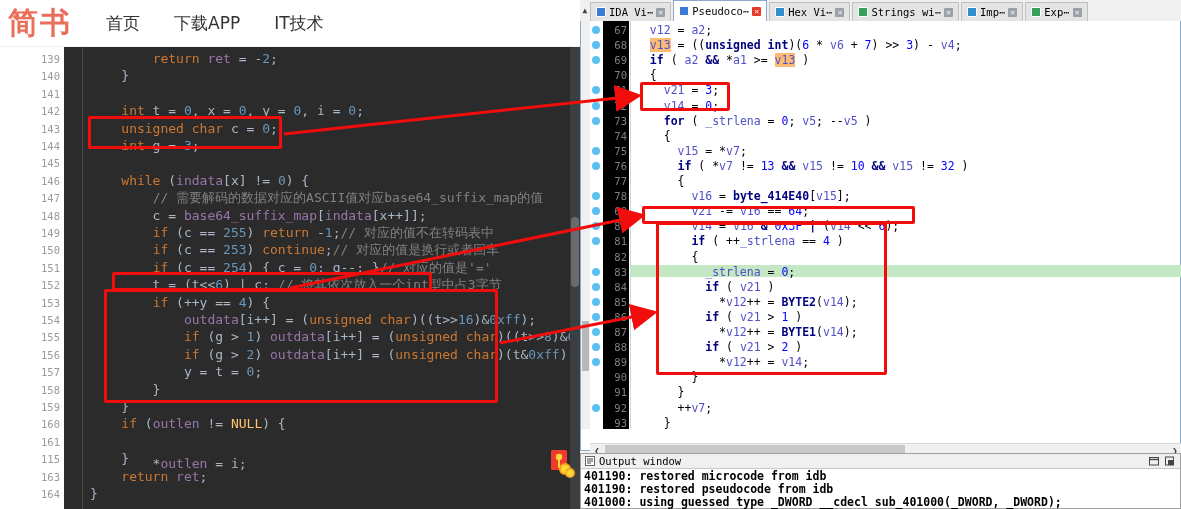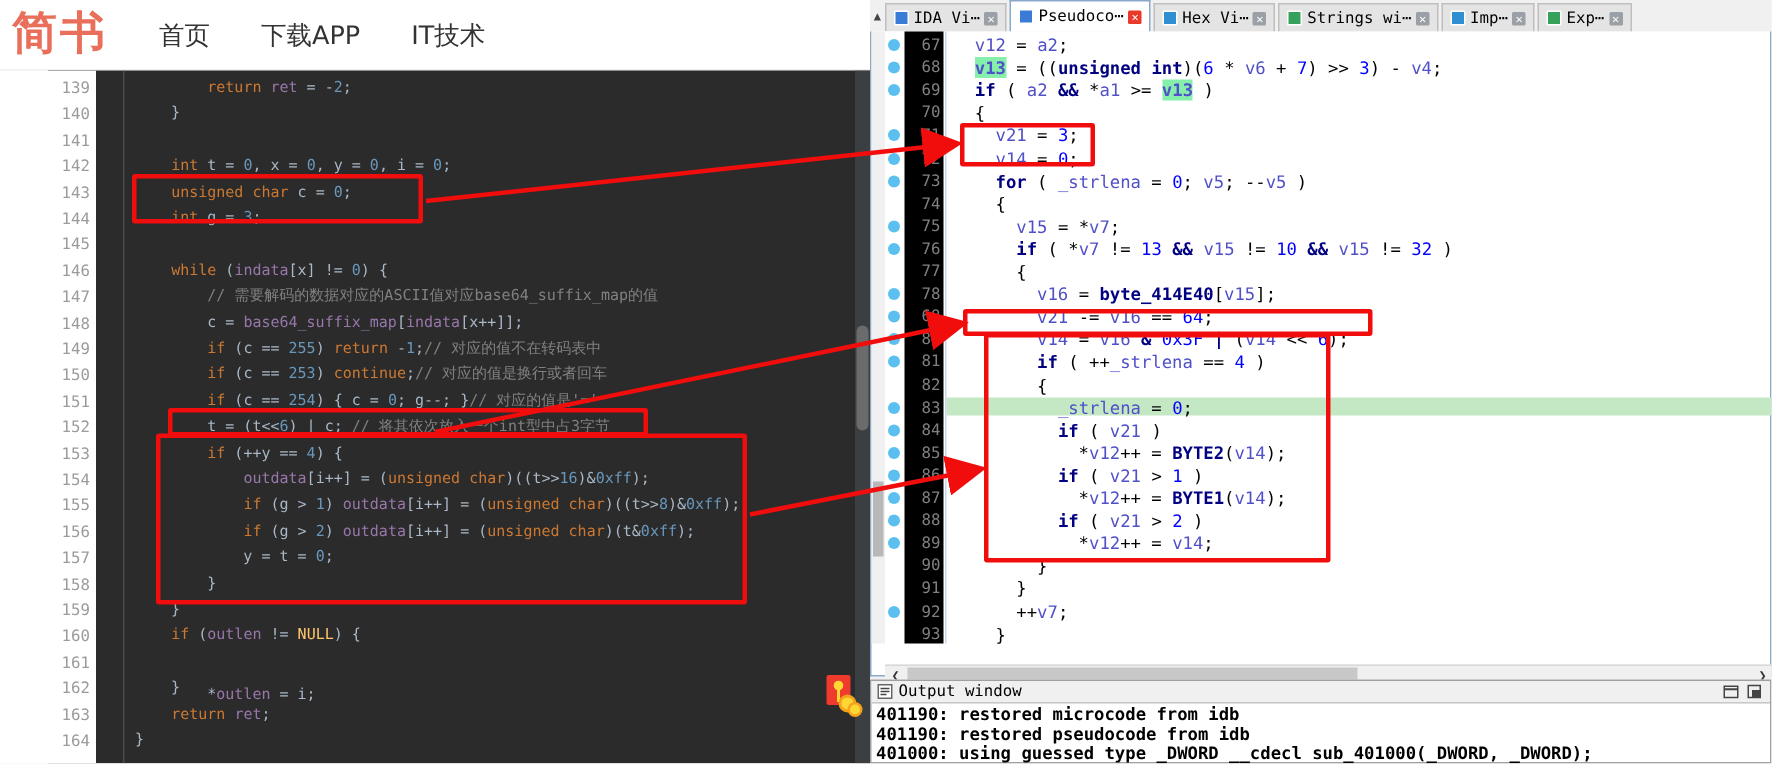--- a/index.html
+++ b/index.html
@@ -57,21 +57,21 @@
     position:absolute; left:0; width:28px; text-align:right;
     color:#9b9b9b; font-size:10.5px;
     font-family:"DejaVu Sans Mono","Liberation Mono",monospace;
   }
   #code-bar {
     position:absolute; left:50px; top:0; width:1px; height:462px;
     background:#4a4a4a;
   }
   .cl {
     position:absolute; left:58px; white-space:pre;
-    font-size:10px; line-height:12px;
+    font-size:13px; line-height:12px;
     font-family:"DejaVu Sans Mono","Liberation Mono",monospace;
     color:#a9b7c6;
   }
   .kw { color:#cc7832; }
   .kw2 { color:#9876aa; }
   .num { color:#6897bb; }
   .cmt { color:#808080; }
   .hl { color:#ffc66d; }
 
   
@@ -157,21 +157,21 @@
   }
   .pcl {
     position:absolute; left:55px; white-space:pre;
     font-size:11.5px; line-height:12px;
     font-family:"DejaVu Sans Mono","Liberation Mono",monospace;
     color:#000;
   }
   .v { color:#5050c8; }
   .b { color:#000080; font-weight:bold; }
   .n { color:#0000ff; }
-  .yh { background:#86efac;font-weight:bold; }
+  .yh { background:#fdba74; }
   .ghl {
     position:absolute; left:50px; width:551px; height:12px;
     background:#c4e8c4;
   }
   #statusline {
     position:absolute; left:9px; top:408px; width:592px; height:14px;
     background:#fff; font-size:10.5px; color:#000;
     display:flex; align-items:center;
   }
   .stat-seg { padding:0 3px; border-right:1px solid #c0c0c0; }
@@ -244,21 +244,21 @@
         <div class="ln" style="top: 232.2px;">152</div>
         <div class="ln" style="top: 249.6px;">153</div>
         <div class="ln" style="top: 267px;">154</div>
         <div class="ln" style="top: 284.4px;">155</div>
         <div class="ln" style="top: 301.8px;">156</div>
         <div class="ln" style="top: 319.2px;">157</div>
         <div class="ln" style="top: 336.6px;">158</div>
         <div class="ln" style="top: 354px;">159</div>
         <div class="ln" style="top: 371.4px;">160</div>
         <div class="ln" style="top: 388.8px;">161</div>
-        <div class="ln" style="top: 406.2px;">162</div>
+        <div class="ln" style="top: 406.2px;">115</div>
         <div class="ln" style="top: 423.6px;">163</div>
         <div class="ln" style="top: 441px;">164</div>
       </div>
     <div id="code-bar"></div>
     <div id="code-lines">
         <div class="cl" style="top: 6px;">        <span class="kw">return</span> <span class="kw2">ret</span> = -<span class="num">2</span>;</div>
         <div class="cl" style="top: 23.4px;">    }</div>
         <div class="cl" style="top: 40.8px;"></div>
         <div class="cl" style="top: 58.2px;">    <span class="kw">int</span> t = <span class="num">0</span>, x = <span class="num">0</span>, y = <span class="num">0</span>, i = <span class="num">0</span>;</div>
         <div class="cl" style="top: 75.6px;">    <span class="kw">unsigned</span> <span class="kw">char</span> c = <span class="num">0</span>;</div>

